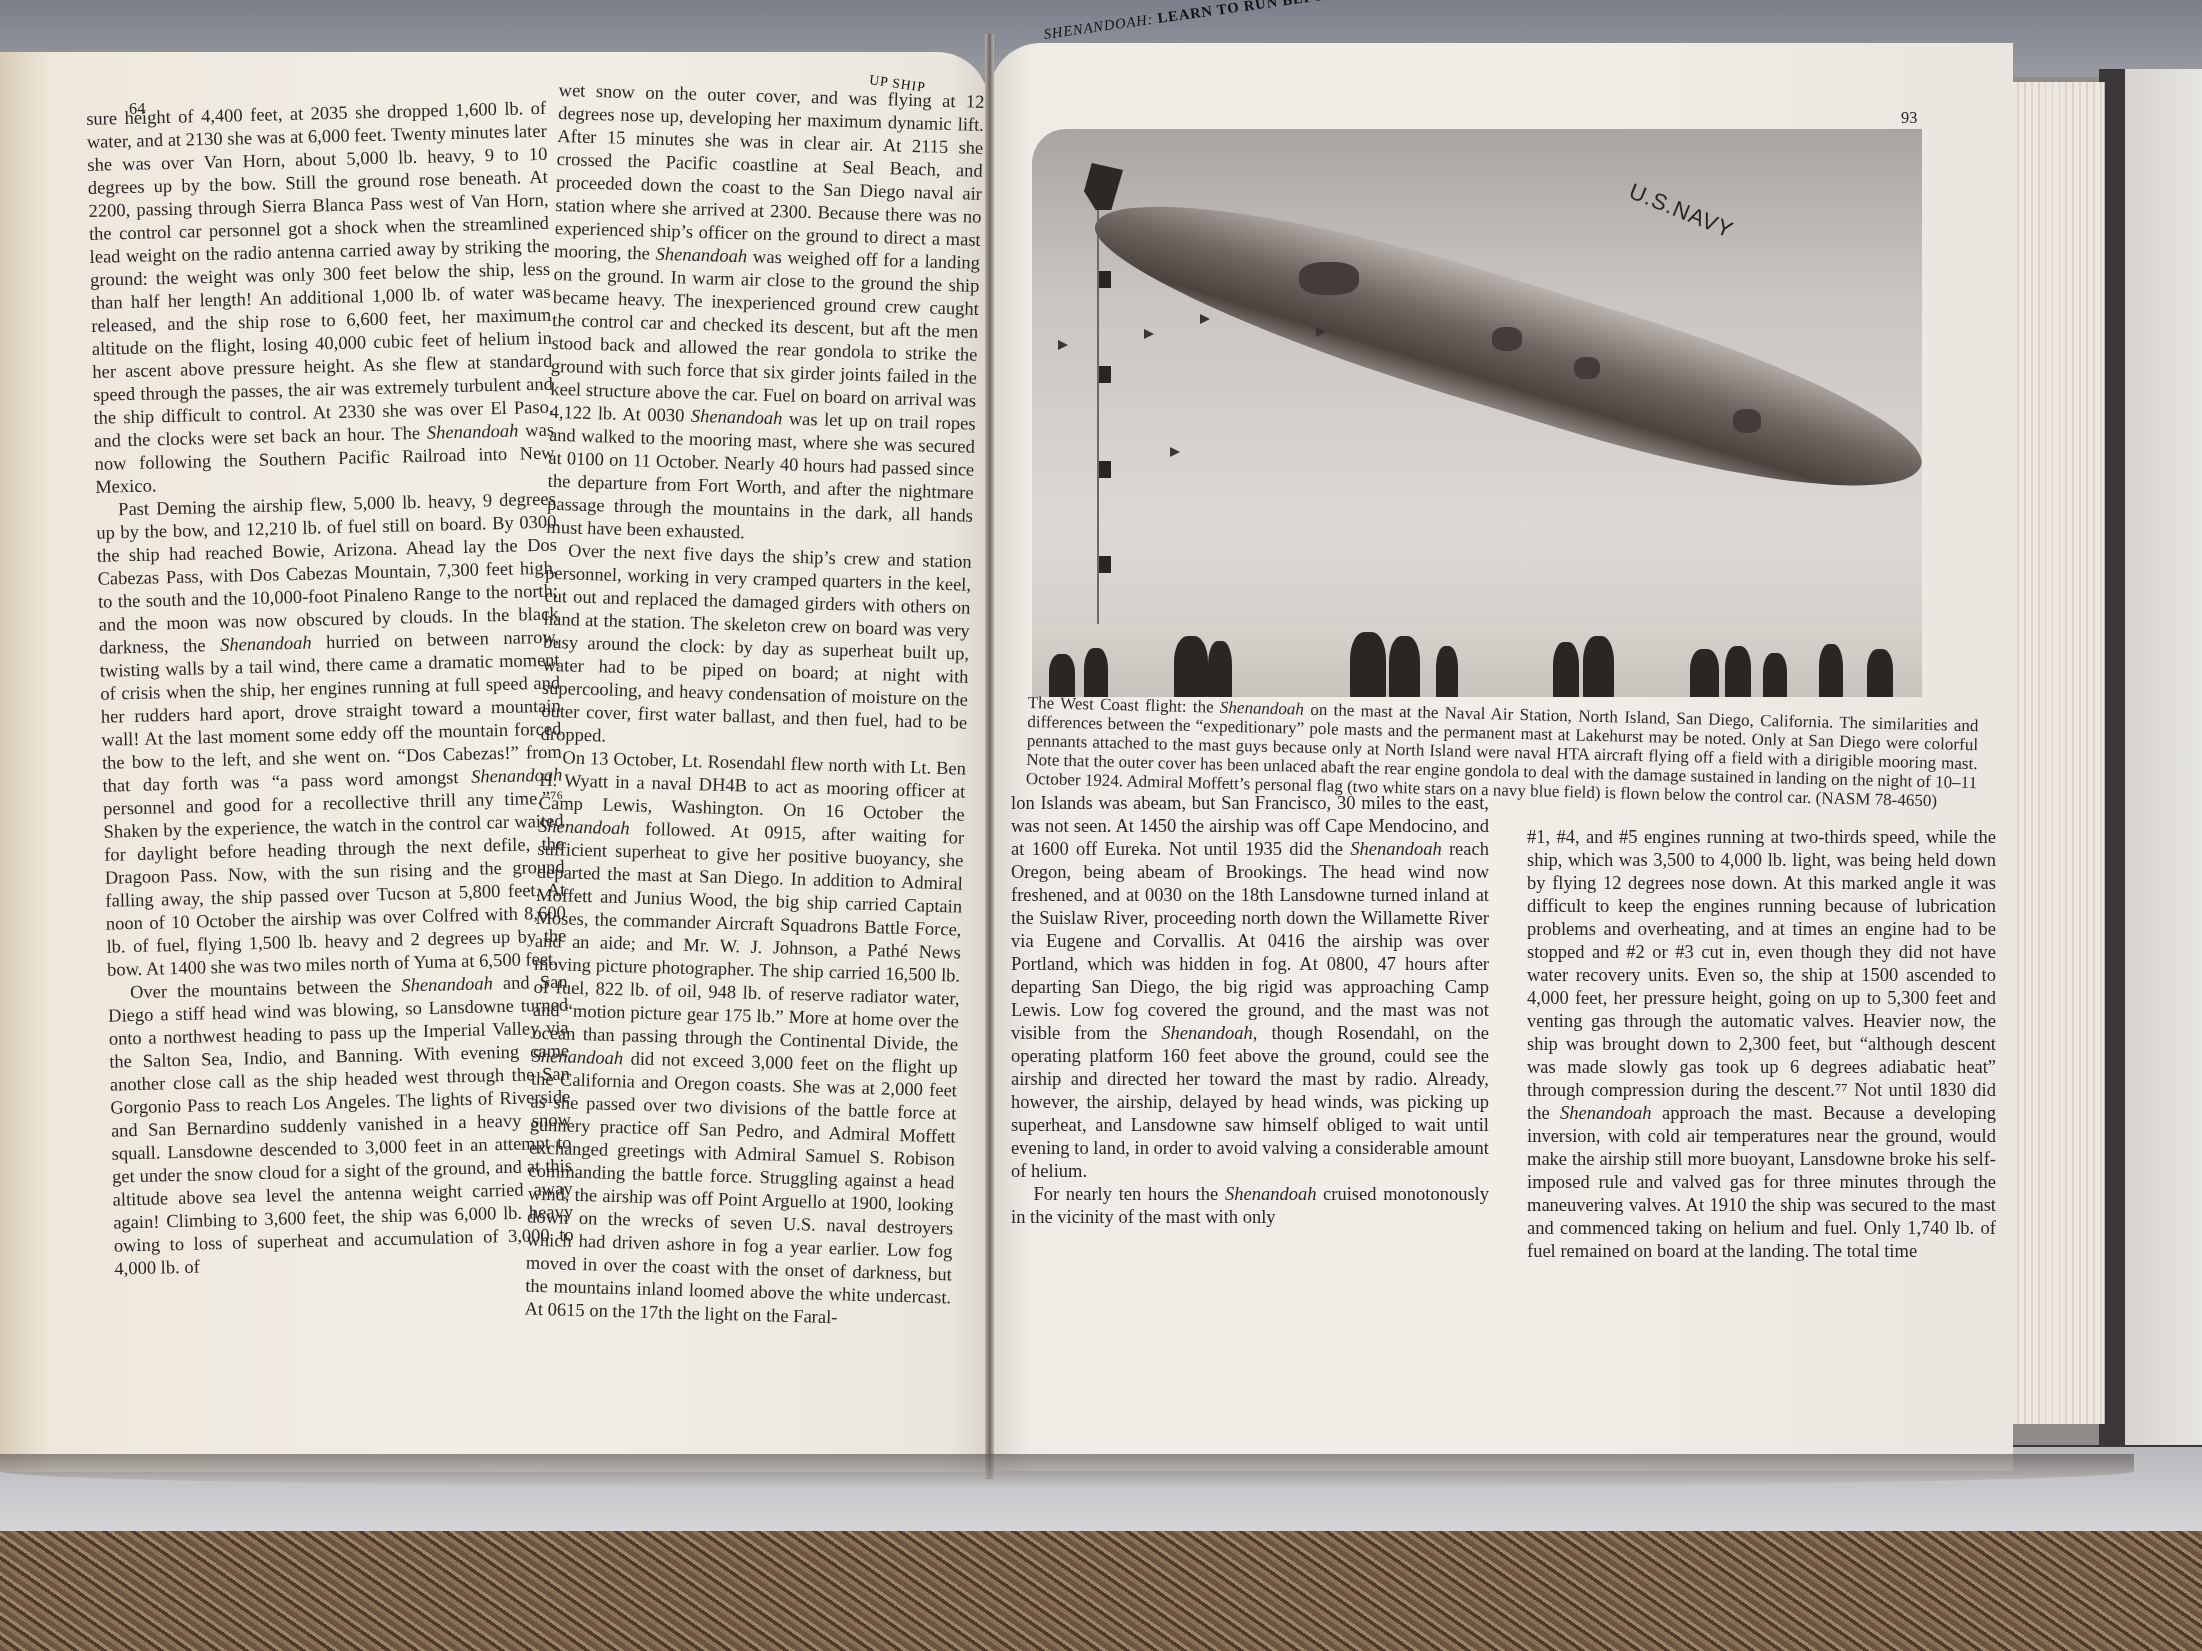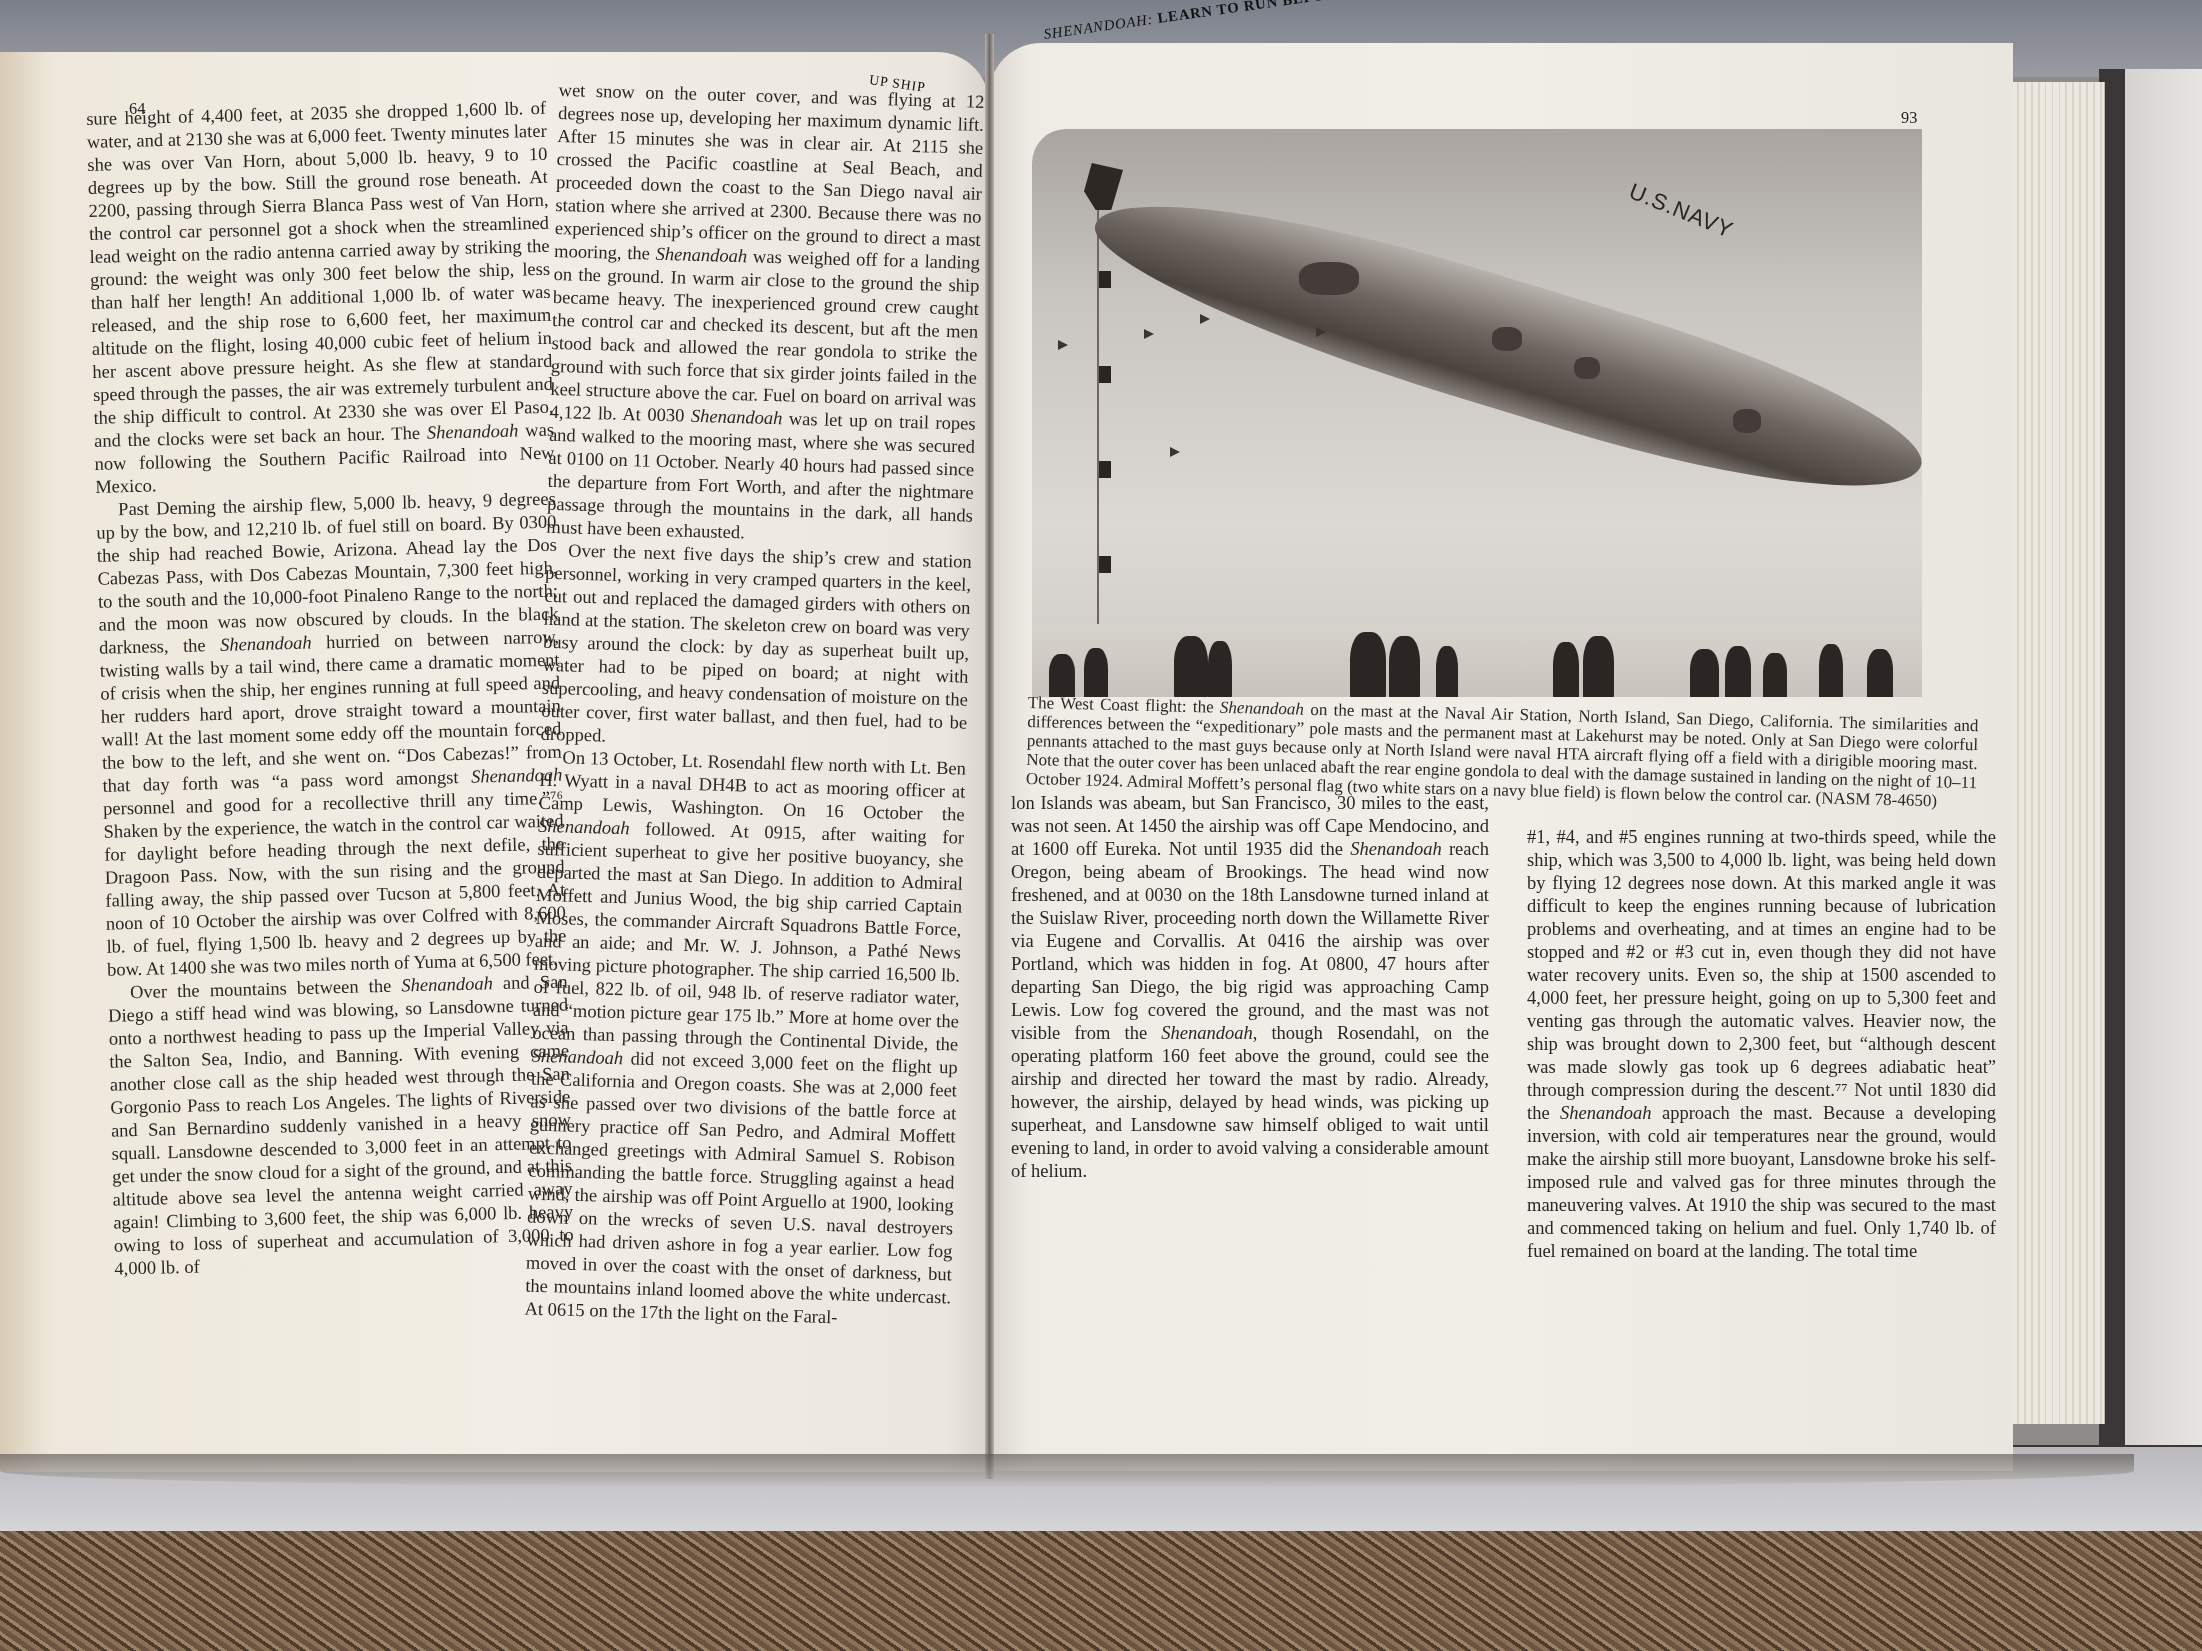--- a/index.html
+++ b/index.html
@@ -186,19 +186,20 @@
     <div class="person" style="left:731px; width:24px; height:48px;"></div>
     <div class="person" style="left:787px; width:24px; height:57px;"></div>
     <div class="person" style="left:835px; width:26px; height:52px;"></div>
   </div>
 </div>
 
 <div class="caption"><span>The West Coast flight: the </span><em>Shenandoah</em><span> on the mast at the Naval Air Station, North Island, San Diego, California. The similarities and differences between the “expeditionary” pole masts and the permanent mast at Lakehurst may be noted. Only at San Diego were colorful pennants attached to the mast guys because only at North Island were naval HTA aircraft flying off a field with a dirigible mooring mast. Note that the outer cover has been unlaced abaft the rear engine gondola to deal with the damage sustained in landing on the night of 10–11 October 1924. Admiral Moffett’s personal flag (two white stars on a navy blue field) is flown below the control car. (NASM 78-4650)</span></div>
 
 <div class="column col-r1">
     <p><span>lon Islands was abeam, but San Francisco, 30 miles to the east, was not seen. At 1450 the airship was off Cape Mendocino, and at 1600 off Eureka. Not until 1935 did the </span><em>Shenandoah</em><span> reach Oregon, being abeam of Brookings. The head wind now freshened, and at 0030 on the 18th Lansdowne turned inland at the Suislaw River, proceeding north down the Willamette River via Eugene and Corvallis. At 0416 the airship was over Portland, which was hidden in fog. At 0800, 47 hours after departing San Diego, the big rigid was approaching Camp Lewis. Low fog covered the ground, and the mast was not visible from the </span><em>Shenandoah</em><span>, though Rosendahl, on the operating platform 160 feet above the ground, could see the airship and directed her toward the mast by radio. Already, however, the airship, delayed by head winds, was picking up superheat, and Lansdowne saw himself obliged to wait until evening to land, in order to avoid valving a considerable amount of helium.</span></p>
+    <p class="indent"><span>For nearly ten hours the </span><em>Shenandoah</em><span> cruised monotonously in the vicinity of the mast with only</span></p>
   </div>
 <div class="column col-r2">
     <p><span>#1, #4, and #5 engines running at two-thirds speed, while the ship, which was 3,500 to 4,000 lb. light, was being held down by flying 12 degrees nose down. At this marked angle it was difficult to keep the engines running because of lubrication problems and overheating, and at times an engine had to be stopped and #2 or #3 cut in, even though they did not have water recovery units. Even so, the ship at 1500 ascended to 4,000 feet, her pressure height, going on up to 5,300 feet and venting gas through the automatic valves. Heavier now, the ship was brought down to 2,300 feet, but “although descent was made slowly gas took up 6 degrees adiabatic heat” through compression during the descent.⁷⁷ Not until 1830 did the </span><em>Shenandoah</em><span> approach the mast. Because a developing inversion, with cold air temperatures near the ground, would make the airship still more buoyant, Lansdowne broke his self-imposed rule and valved gas for three minutes through the maneuvering valves. At 1910 the ship was secured to the mast and commenced taking on helium and fuel. Only 1,740 lb. of fuel remained on board at the landing. The total time</span></p>
   </div>
 
 <div class="page-curl-bottom"></div>
 
 
 </body></html>

